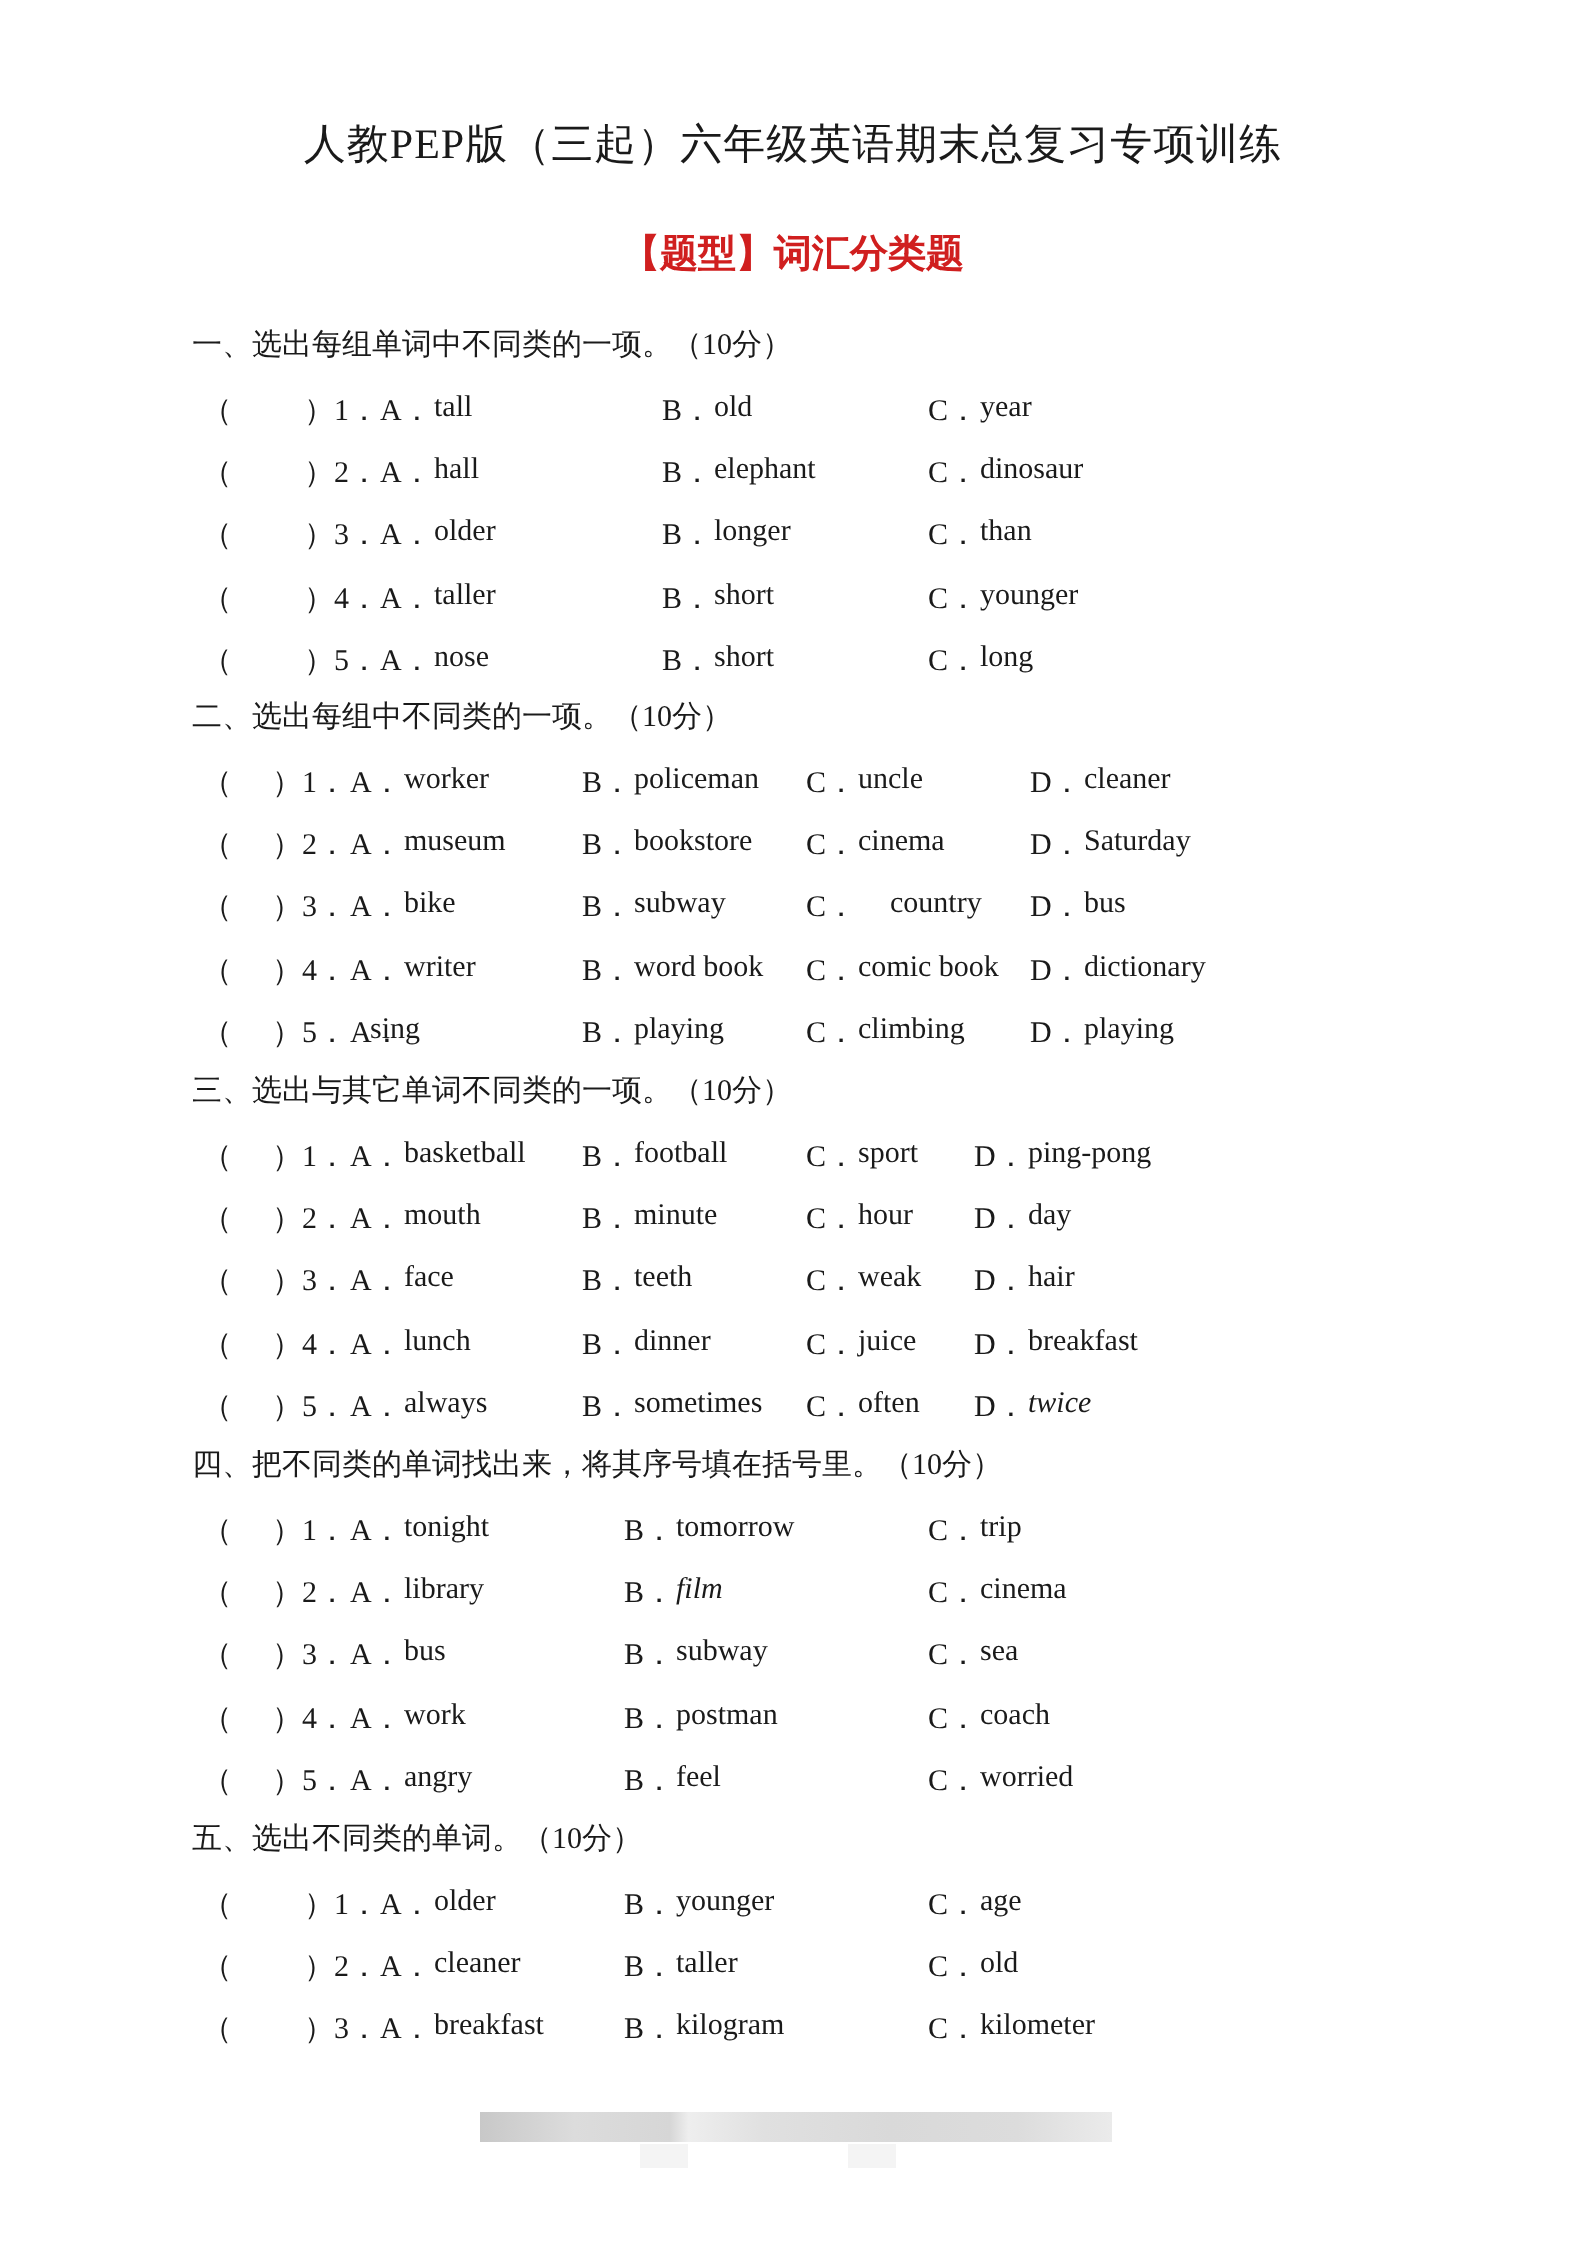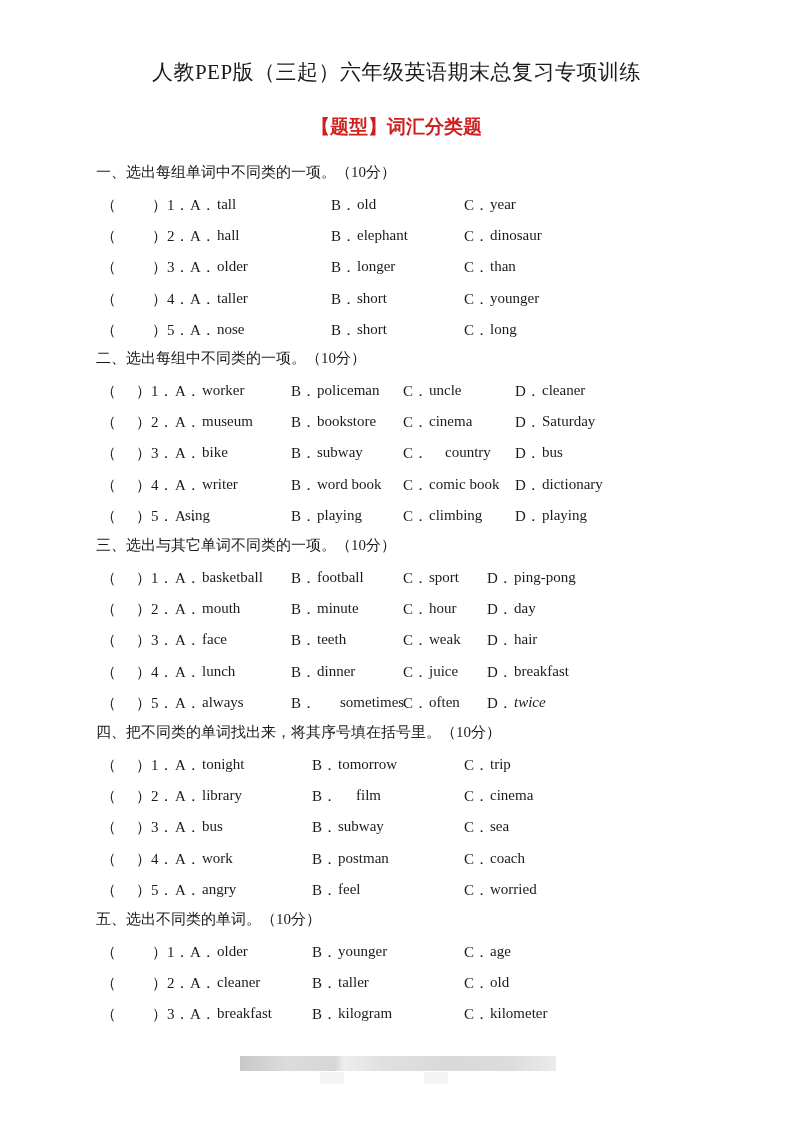--- a/index.html
+++ b/index.html
@@ -197,21 +197,21 @@
       <span style="left: 429px;">juice</span>
       <span style="left: 487px;">D．</span>
       <span style="left: 514px;">breakfast</span>
     </div>
     <div class="row" style="top: 693.8px; left: 0px; width: 793px;">
       <span style="left: 101px;">（</span>
       <span style="left: 136px;">）<span style="position:static">5．</span></span>
       <span style="left: 175px;">A．</span>
       <span style="left: 202px;">always</span>
       <span style="left: 291px;">B．</span>
-      <span style="left: 317px; margin-left: 23px;">sometimes</span>
+      <span style="left: 317px;">sometimes</span>
       <span style="left: 403px;">C．</span>
       <span style="left: 429px;">often</span>
       <span style="left: 487px;">D．</span>
       <span style="left: 514px; font-style: italic;">twice</span>
     </div>
     <div class="section-head" style="top: 723px;">四、把不同类的单词找出来，将其序号填在括号里。（10分）</div>
     <div class="row" style="top: 756px; left: 0px; width: 793px;">
       <span style="left: 101px;">（</span>
       <span style="left: 136px;">）<span style="position:static">1．</span></span>
       <span style="left: 175px;">A．</span>
@@ -220,21 +220,21 @@
       <span style="left: 338px;">tomorrow</span>
       <span style="left: 464px;">C．</span>
       <span style="left: 490px;">trip</span>
     </div>
     <div class="row" style="top: 787.2px; left: 0px; width: 793px;">
       <span style="left: 101px;">（</span>
       <span style="left: 136px;">）<span style="position:static">2．</span></span>
       <span style="left: 175px;">A．</span>
       <span style="left: 202px;">library</span>
       <span style="left: 312px;">B．</span>
-      <span style="left: 356px;">film</span>
+      <span style="left: 338px; font-style: italic;">film</span>
       <span style="left: 464px;">C．</span>
       <span style="left: 490px;">cinema</span>
     </div>
     <div class="row" style="top: 818.4px; left: 0px; width: 793px;">
       <span style="left: 101px;">（</span>
       <span style="left: 136px;">）<span style="position:static">3．</span></span>
       <span style="left: 175px;">A．</span>
       <span style="left: 202px;">bus</span>
       <span style="left: 312px;">B．</span>
       <span style="left: 338px;">subway</span>

